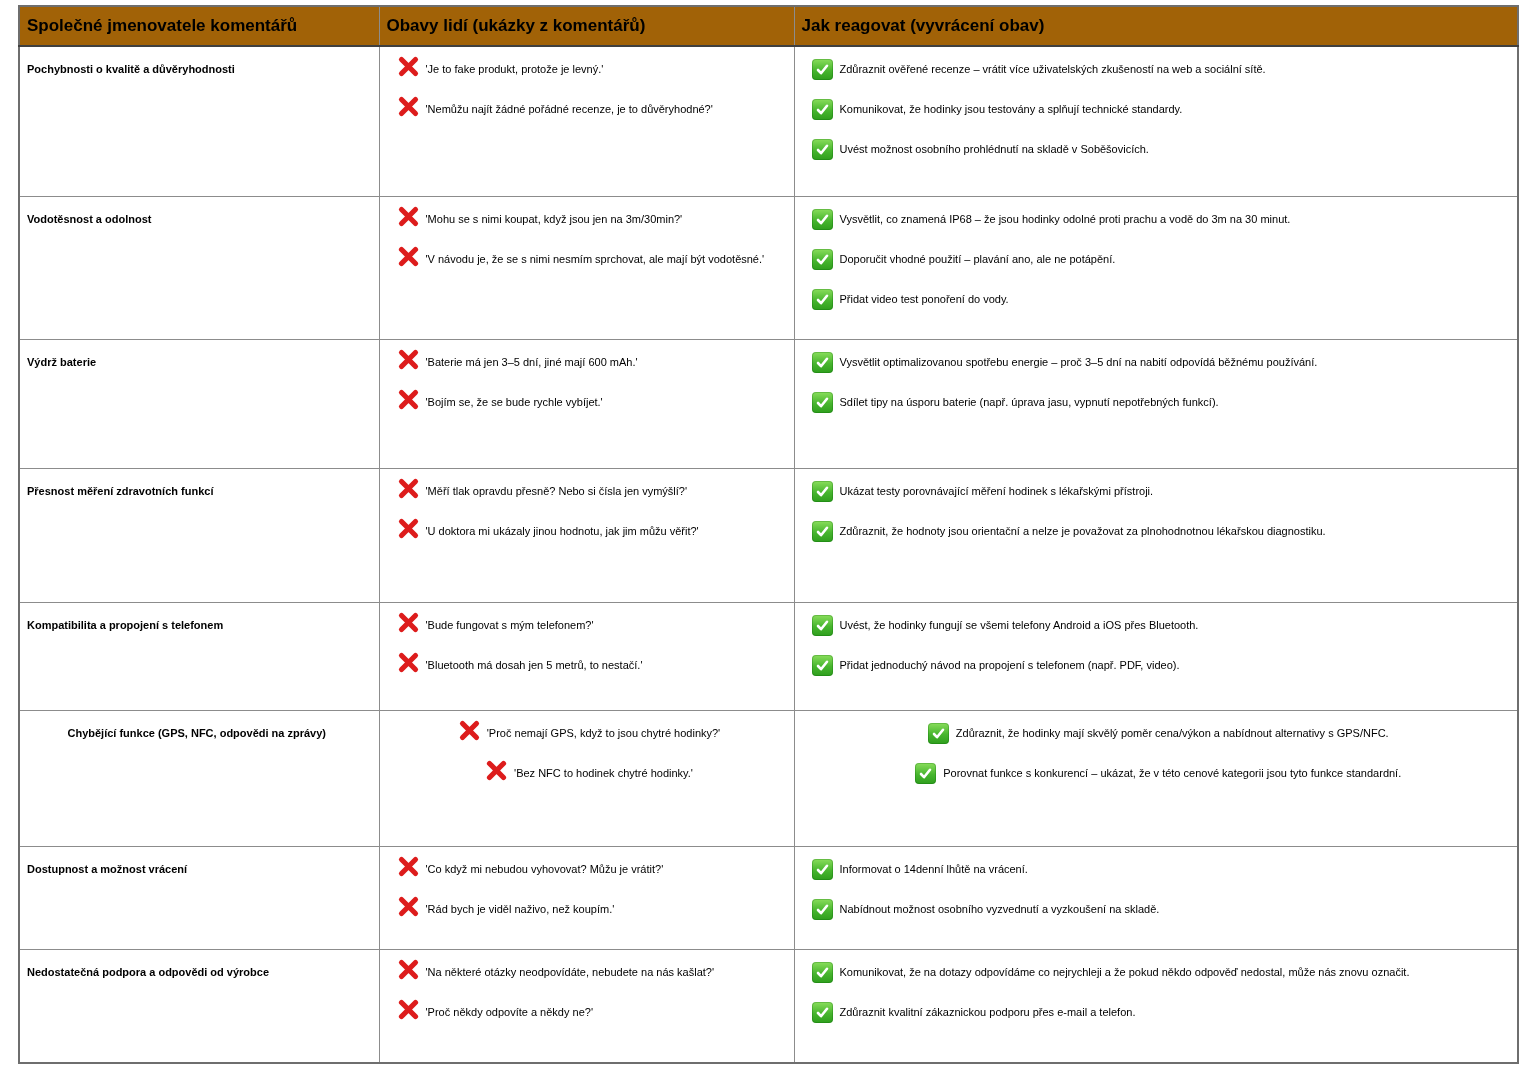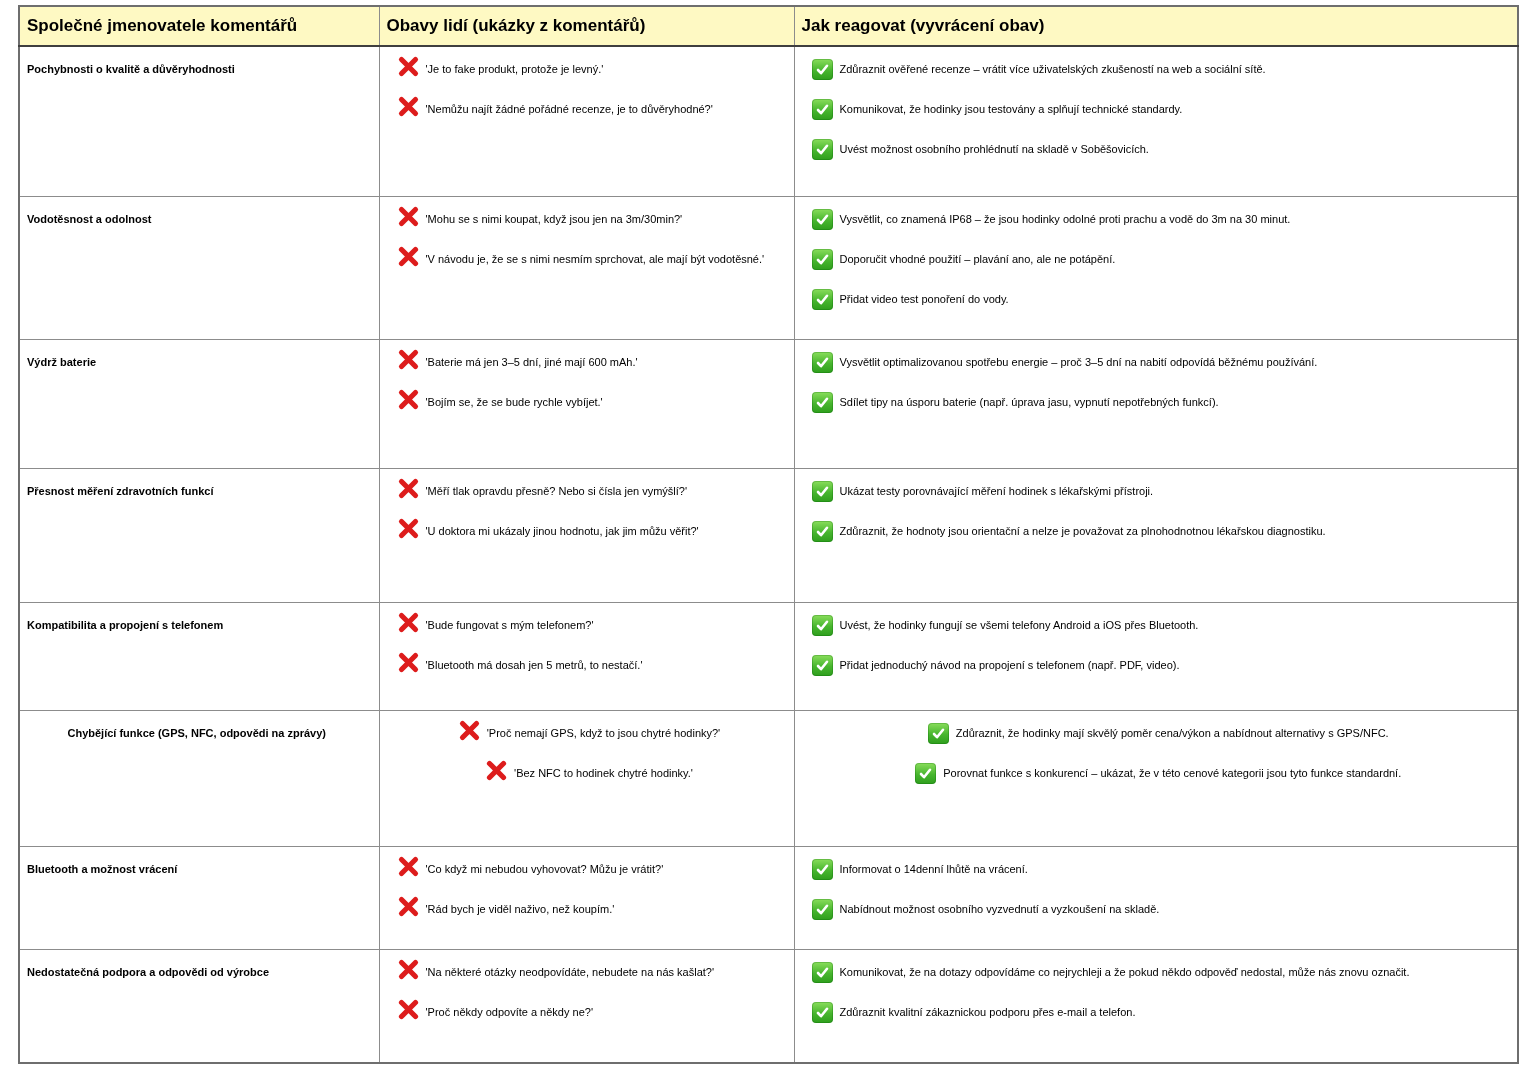--- a/index.html
+++ b/index.html
@@ -19,21 +19,21 @@
     border-collapse: collapse;
     table-layout: fixed;
     margin: 5px 0 0 18px;
     width: 1499px;
     border: 2px solid #6e6e6e;
   }
   col.c1 { width: 360px; }
   col.c2 { width: 415px; }
   col.c3 { width: 724px; }
   table.matrix th {
-    background: #fef9c3;
+    background: #a16207;
     border-bottom: 2px solid #3f3f3f;
     border-left: 1px solid #8c8c8c;
     border-right: 1px solid #8c8c8c;
     height: 38px;
     text-align: left;
     vertical-align: middle;
     font-size: 17px;
     font-weight: bold;
     color: #000000;
     padding: 0 8px 0 7px;
@@ -279,21 +279,21 @@
               </span><span>Zdůraznit, že hodinky mají skvělý poměr cena/výkon a nabídnout alternativy s GPS/NFC.</span></p>
           <p><span class="check">
                 <svg width="15" height="15" viewBox="0 0 15 15">
                   <path d="M3 8 L6 11.2 L12 3.8" stroke="#ffffff" stroke-width="2.6" fill="none" stroke-linecap="round" stroke-linejoin="round"></path>
                 </svg>
               </span><span>Porovnat funkce s konkurencí – ukázat, že v této cenové kategorii jsou tyto funkce standardní.</span></p>
         </td>
       </tr>
 
       <tr class="r6">
-        <td class="topic">Bluetooth a možnost vrácení</td>
+        <td class="topic">Dostupnost a možnost vrácení</td>
         <td class="items">
           <p><span class="xmark">
                 <svg width="23" height="23" viewBox="0 0 23 23">
                   <path d="M4.5 4.5 L18.5 18.5 M18.5 4.5 L4.5 18.5" stroke="#dd1c1c" stroke-width="5.2" stroke-linecap="round"></path>
                 </svg>
               </span><span>'Co když mi nebudou vyhovovat? Můžu je vrátit?'</span></p>
           <p><span class="xmark">
                 <svg width="23" height="23" viewBox="0 0 23 23">
                   <path d="M4.5 4.5 L18.5 18.5 M18.5 4.5 L4.5 18.5" stroke="#dd1c1c" stroke-width="5.2" stroke-linecap="round"></path>
                 </svg>

